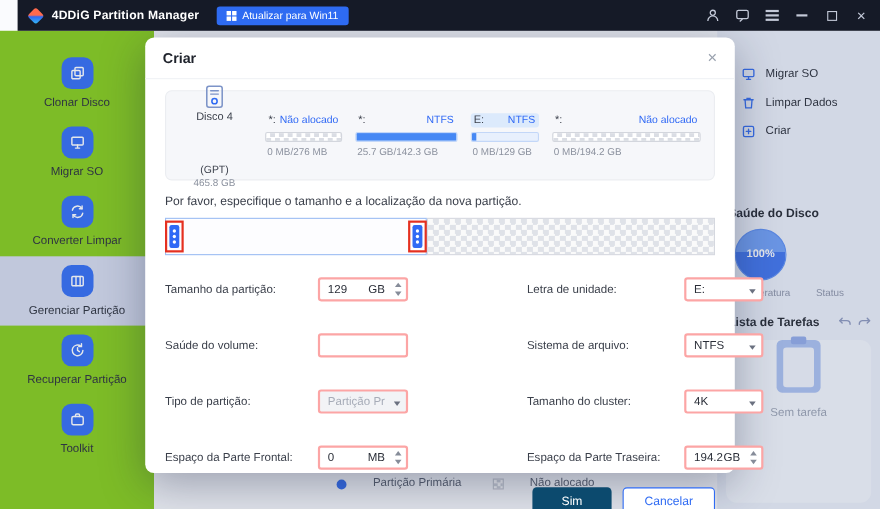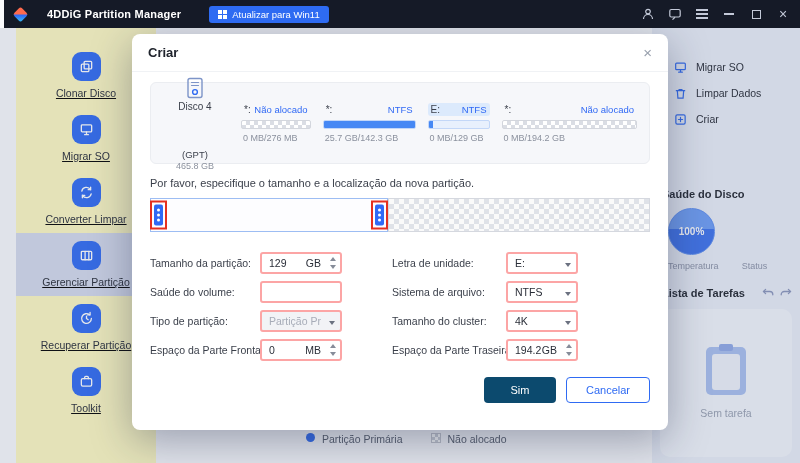--- a/index.html
+++ b/index.html
@@ -1,38 +1,38 @@
 <!DOCTYPE html>
 <html><head>
 <meta charset="utf-8">
 <style>
   * { margin:0; padding:0; box-sizing:border-box; }
   body { font-family:"Liberation Sans", sans-serif; background:#888; }
   .app { position:relative; width:800px; height:463px; background:#fafbfe; overflow:hidden; }
 
   
-  .titlebar { position:absolute; top:0; left:4px; right:0; height:28px; background:#151a27;
-              display:flex; align-items:center; padding:0 10px; gap:20px; z-index:60; }
+  .titlebar { position:absolute; top:0; left:16px; right:0; height:28px; background:#151a27;
+              display:flex; align-items:center; padding:0 10px; gap:8px; z-index:60; }
   .logo-mark { width:13px; height:13px; border-radius:3px; transform:rotate(45deg) scale(.85);
                background:linear-gradient(135deg,#ff6a4d 0%,#ff6a4d 45%,#3069f5 55%,#35c3f5 100%); }
   .app-title { color:#ffffff; font-size:11px; font-weight:bold; letter-spacing:.2px; }
   .upgrade-btn { margin-left:8px; display:flex; align-items:center; gap:5px; background:#2e6bf2;
                  color:#fff; font-size:9.5px; padding:3px 9px; border-radius:3px; border:none; }
   .win-icon { display:grid; grid-template-columns:4px 4px; grid-template-rows:4px 4px; gap:1px; }
   .win-icon i { background:#fff; display:block; }
   .tb-right { margin-left:auto; display:flex; align-items:center; gap:13px; }
   .tb-ic { width:14px; height:14px; display:flex; align-items:center; justify-content:center; color:#c3c9d8; }
   .menu-lines { display:flex; flex-direction:column; gap:2.5px; width:12px; }
   .menu-lines i { height:1.4px; background:#c3c9d8; display:block; }
   .min-line { width:10px; height:1.5px; background:#c3c9d8; }
   .max-box { width:9px; height:9px; border:1.3px solid #c3c9d8; }
   .close-x { font-size:14px; line-height:14px; color:#c3c9d8; }
 
   
-  .sidebar { position:absolute; top:28px; left:16px; width:140px; bottom:0; background:#fef9c3; padding-top:16px;text-decoration:underline; }
+  .sidebar { position:absolute; top:28px; left:0; width:140px; bottom:0; background:#84cc16; padding-top:16px; }
   .side-item { height:63px; display:flex; flex-direction:column; align-items:center; justify-content:center; gap:6px; }
   .side-item.active { background:#d5dbee; }
   .tile { width:29px; height:29px; background:#2f6bf3; border-radius:9px; display:flex; align-items:center; justify-content:center; }
   .side-label { font-size:10.5px; color:#262b36; }
 
   
   .right-panel { position:absolute; top:28px; right:0; width:148px; bottom:0; background:#e9edf8; padding:0 8px 0 10px; }
   .rp-actions { margin:26px 0 0 12px; }
   .rp-action { display:flex; align-items:center; gap:9px; height:26px; }
   .rp-action span { font-size:10.5px; color:#262b36; }
@@ -41,29 +41,29 @@
   .gauge { width:47px; height:47px; border-radius:50%; display:flex; align-items:center; justify-content:center;
            font-size:10px; font-weight:bold; }
   .gauge.temp { background:linear-gradient(to top,#8ecdf2 0 42%,#d6ecfb 42%); color:#1f72b8; border:1px solid #bfe0f6; }
   .gauge.status { background:linear-gradient(to top,#3c72ee 0 55%,#6d9ef7 55%); color:#ffffff; border:1px solid #5a8df3; }
   .gauge-labels { display:flex; gap:16px; margin:6px 0 0 6px; }
   .gauge-labels span { width:47px; text-align:center; font-size:9px; color:#8b93a8; white-space:nowrap; }
   .tasks-header { margin-top:16px; display:flex; align-items:center; justify-content:space-between; }
   .tasks-header .rp-title2 { font-size:11px; font-weight:bold; color:#1f242e; white-space:nowrap; }
   .task-arrows { display:flex; gap:6px; }
   .task-card { margin-top:10px; margin-left:-2px; width:132px; height:148px; background:#f1f5fc; border-radius:10px;
-               display:flex; flex-direction:column; align-items:center; justify-content:center; gap:12px; }
+               display:flex; flex-direction:column; align-items:center; gap:12px; }
   .clipboard { position:relative; width:40px; height:48px; background:#a9bff0; border-radius:5px; }
   .clipboard::before { content:""; position:absolute; top:-3px; left:13px; width:14px; height:7px; background:#8fa9e8; border-radius:2px; }
   .clipboard::after { content:""; position:absolute; top:7px; left:6px; right:6px; bottom:5px; background:#edf1fb; border-radius:3px; }
   .task-empty { font-size:10.5px; color:#99a1b3; }
 
   
   .legend { position:absolute; left:306px; top:433px; display:flex; gap:28px; z-index:1; }
-  .legend-item { display:flex; align-items:flex-start; gap:7px; font-size:10.5px; color:#555c6b; }
+  .legend-item { display:flex; align-items:flex-end; gap:24px; font-size:10.5px; color:#555c6b; }
   .dot { width:9px; height:9px; border-radius:50%; background:#2f6bf3; }
   .checker-sq { width:10px; height:10px; border:1px solid #c5c8d0;
                 background:repeating-conic-gradient(#cfd2da 0% 25%, #ffffff 0% 50%); background-size:6px 6px; }
 
   
   .backdrop { position:absolute; left:0; right:0; top:28px; bottom:0; background:rgba(96,106,128,.16); z-index:40; }
   .dialog { position:absolute; left:132px; top:34px; width:536px; height:396px; background:#fff; border-radius:8px;
             box-shadow:0 10px 40px rgba(22,32,64,.35); z-index:50; }
   .dlg-header { height:38px; padding:0 16px; display:flex; align-items:center; justify-content:space-between;
                 border-bottom:1px solid #f0f2f5; }
@@ -96,21 +96,21 @@
   .slider-free { position:absolute; left:47.5%; right:0; top:0; bottom:0; border:1px solid #d5d8df; background-color:#fff;
                  background-image:repeating-conic-gradient(#dfe2e8 0% 25%, #fafafa 0% 50%); background-size:10px 10px; }
   .slider-new { position:absolute; left:0; width:47.5%; top:0; bottom:0; background:#fdfdff; border:1px solid #9dbdf3; }
   .handle { position:absolute; top:50%; transform:translateY(-50%); width:9px; height:21px; background:#3069f5;
             border-radius:2px; display:flex; flex-direction:column; align-items:center; justify-content:center; gap:2px; z-index:2; }
   .handle i { width:3px; height:3px; background:#fff; border-radius:50%; display:block; }
   .handle.left { left:4px; } .handle.right { left:calc(47.5% - 13px); }
   .hl-box { position:absolute; top:50%; transform:translateY(-50%); width:17px; height:29px; border:2px solid #e53020; z-index:3; }
   .hl-box.left { left:0; } .hl-box.right { left:calc(47.5% - 17px); }
 
-  .form { display:grid; grid-template-columns:110px 82px 50px 114px 72px; row-gap:7px; align-items:center; }
+  .form { display:grid; grid-template-columns:110px 82px 50px 114px 72px; row-gap:7px; align-items:center;gap:29px; }
   .form label { font-size:10.5px; color:#3a3f4a; white-space:nowrap; grid-column:auto; }
   .field { height:22px; border:2px solid #fca5a5; border-radius:3px; background:#fff; display:flex; align-items:center;
            font-size:10.5px; color:#2a2e38; position:relative; padding:0 16px 0 7px; overflow:hidden; }
   .field .val { flex:1; white-space:nowrap; overflow:hidden; text-overflow:ellipsis; }
   .field .unit { margin-left:auto; padding-right:3px; white-space:nowrap; }
   .field.disabled { background:#f2f3f6; color:#a7acb8; }
   .spinner { position:absolute; right:2px; top:0; bottom:0; width:11px; display:flex; flex-direction:column;
              align-items:center; justify-content:center; gap:4px; }
   .tri-up { width:0; height:0; border-left:3px solid transparent; border-right:3px solid transparent; border-bottom:4px solid #868c99; }
   .tri-down { width:0; height:0; border-left:3px solid transparent; border-right:3px solid transparent; border-top:4px solid #868c99; }

